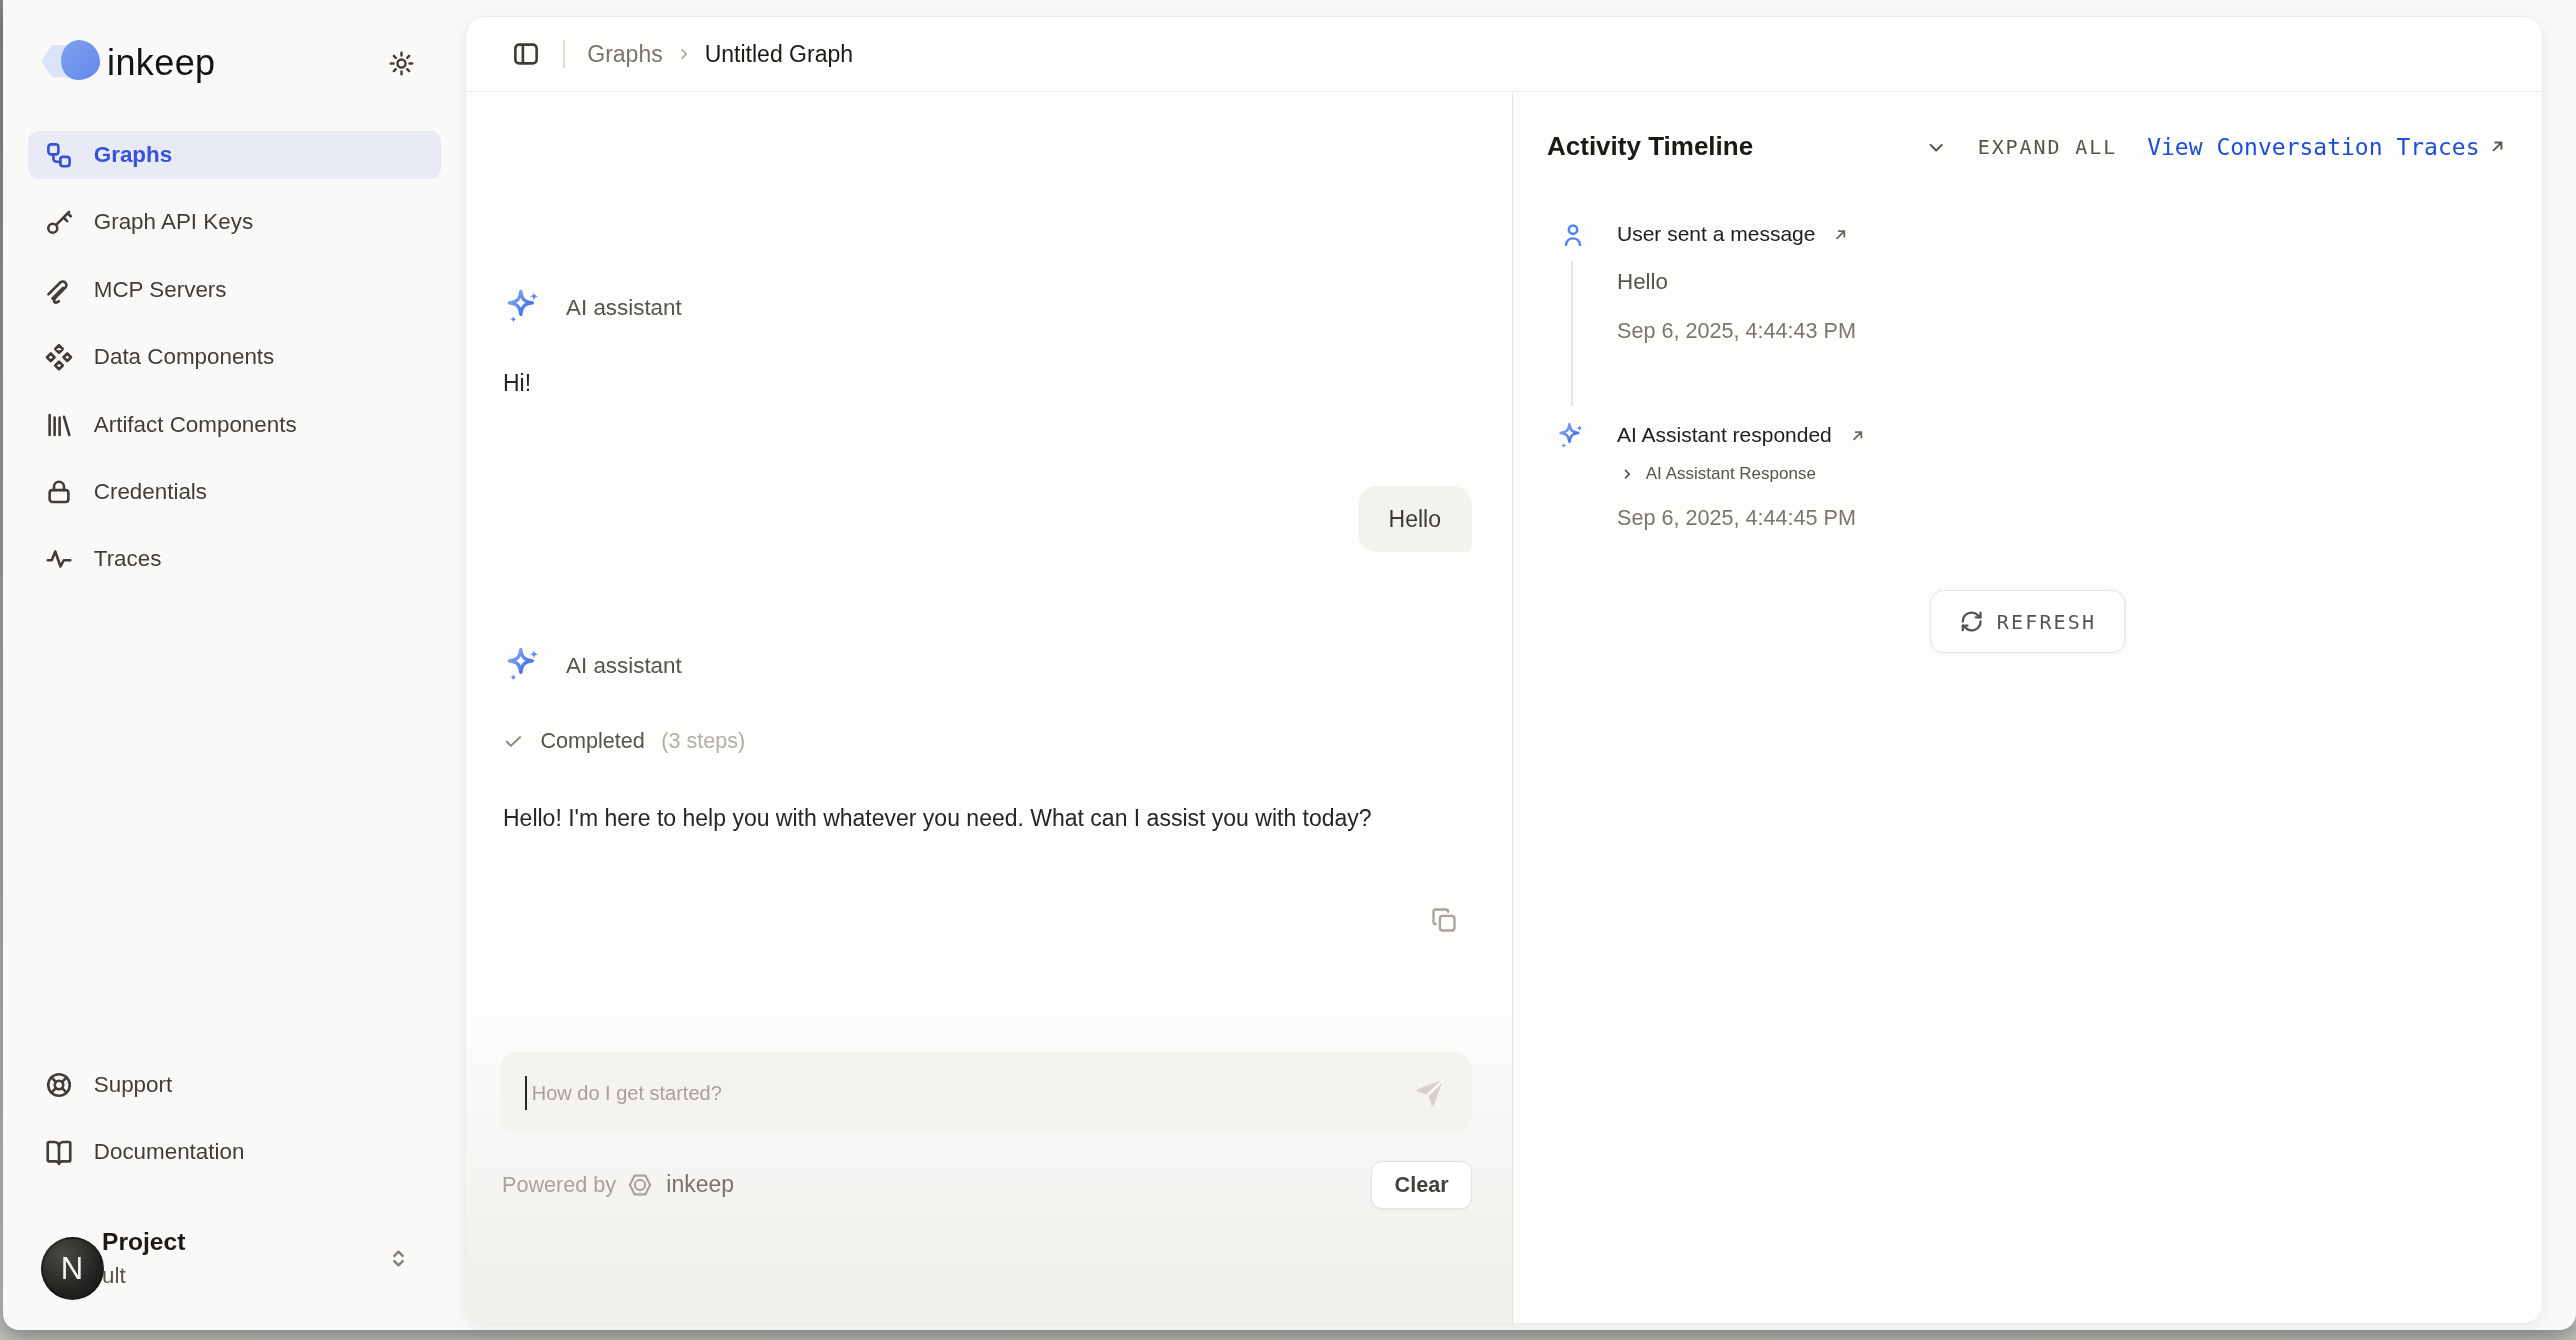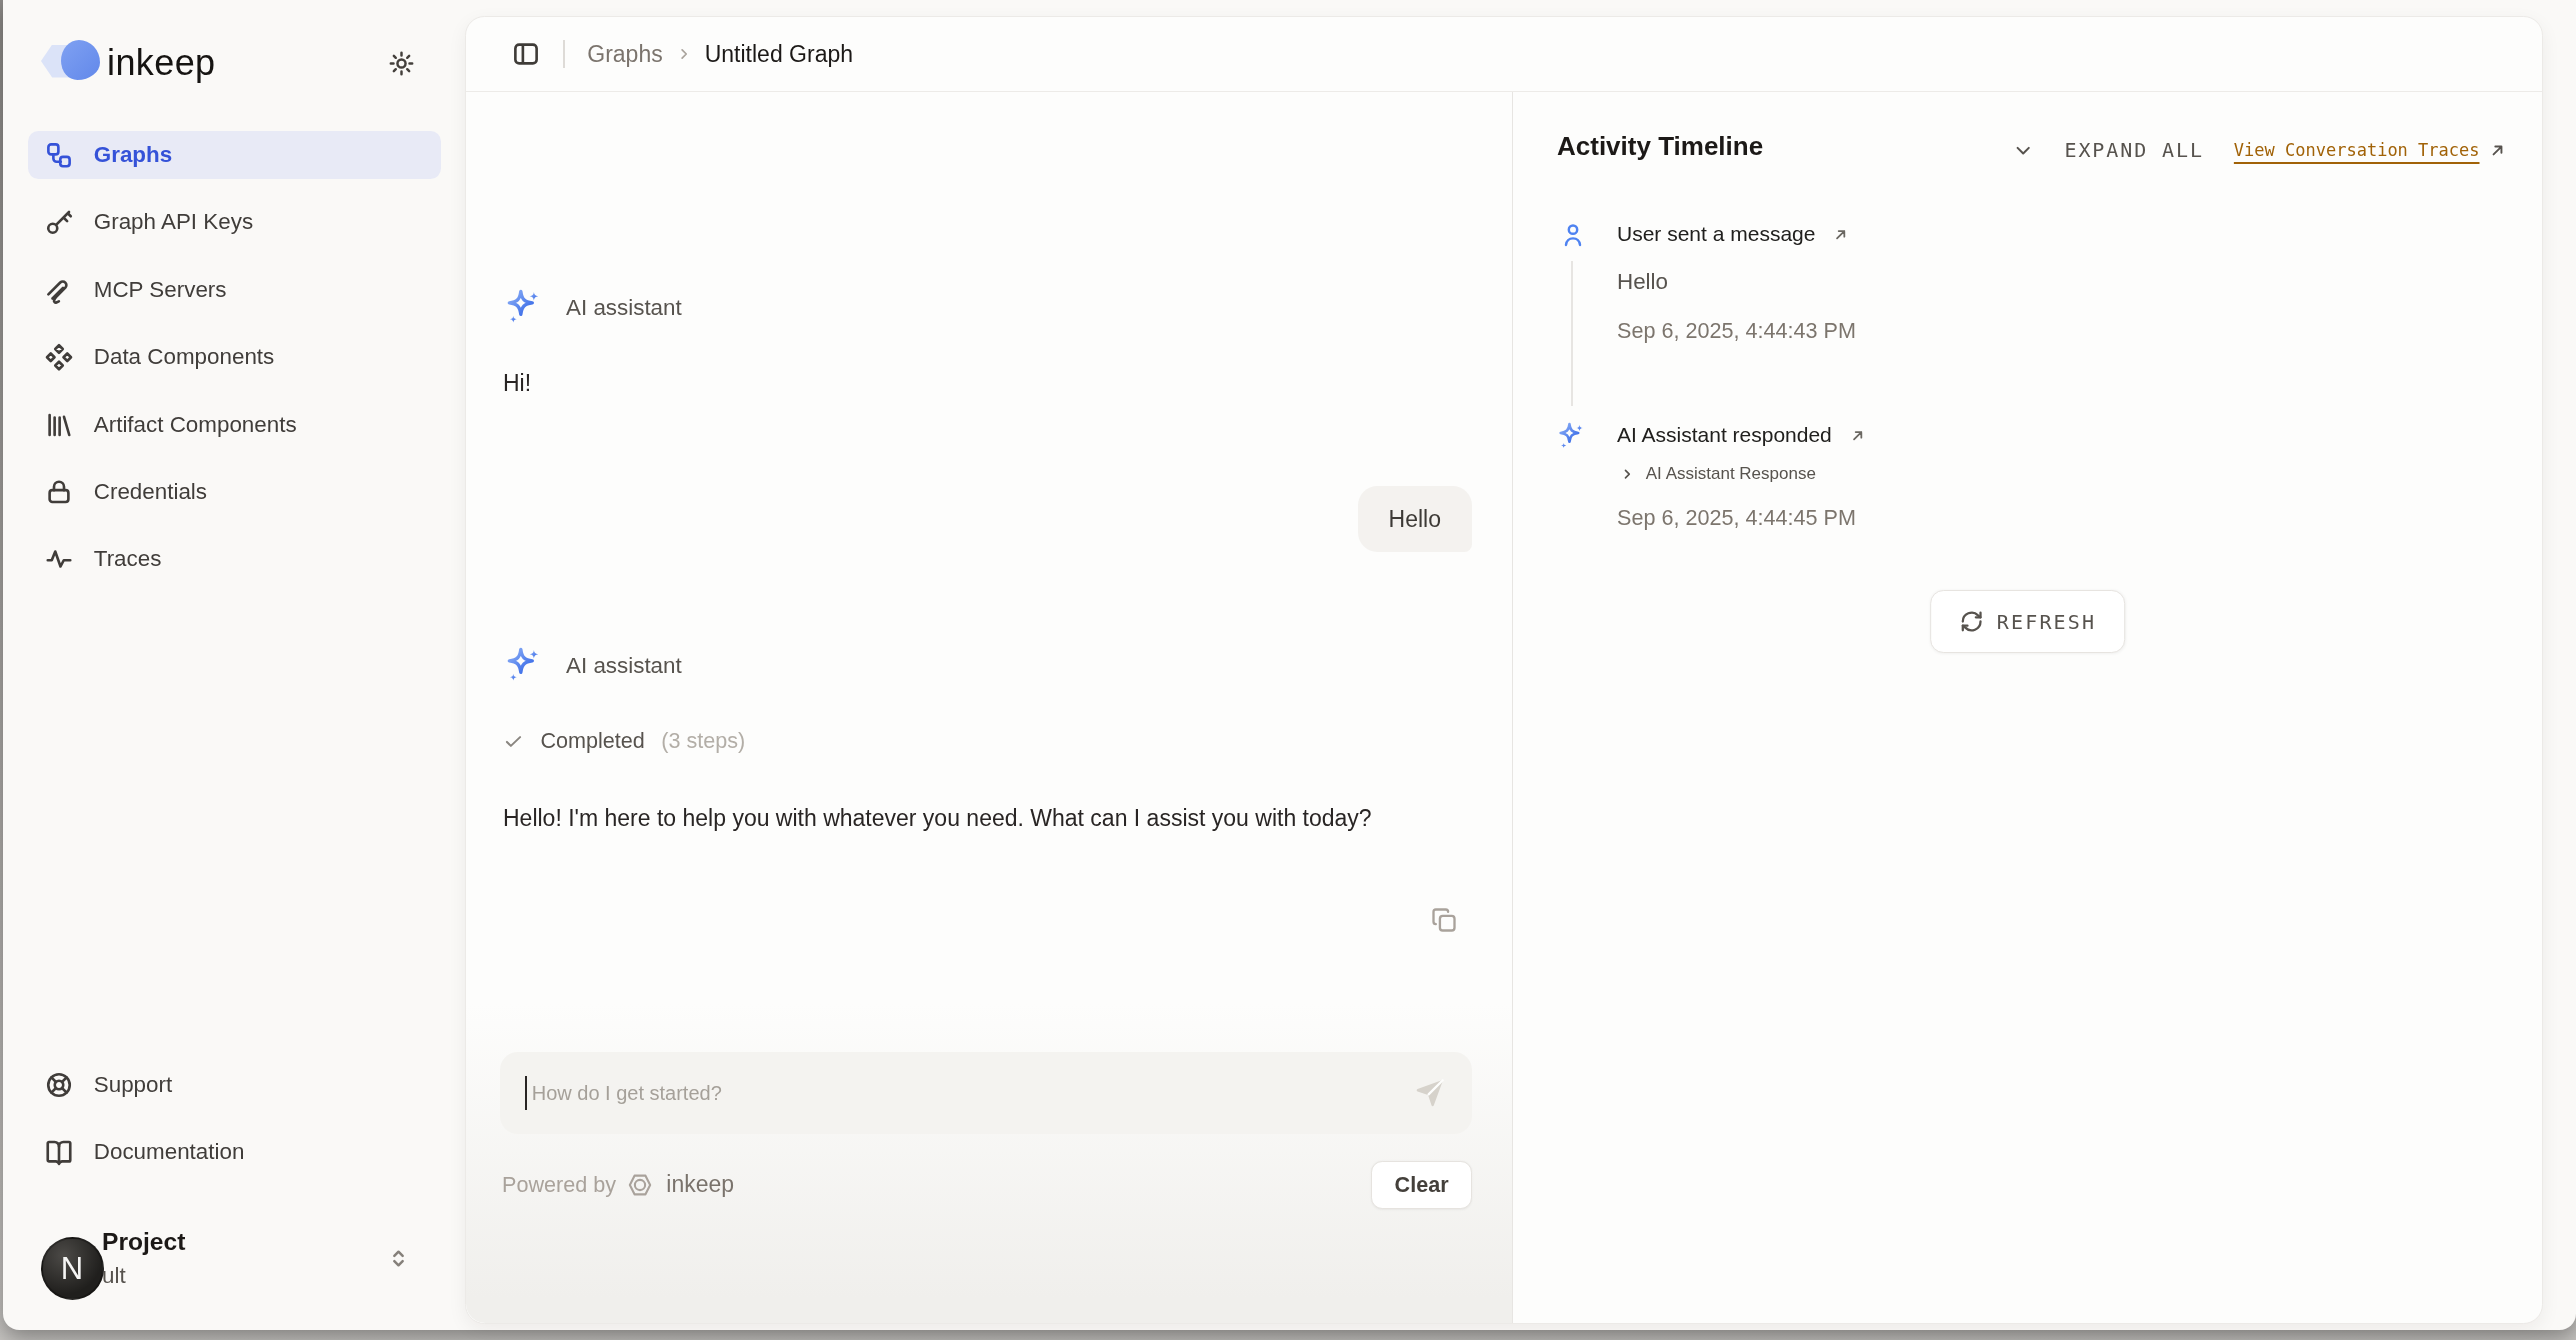--- a/index.html
+++ b/index.html
@@ -65,26 +65,26 @@
   .caret{width:2.2px;height:34px;background:#292524;margin-right:4.5px}
   .chat-input input{flex:1;background:transparent;border:none;outline:none;font-size:20px;color:#292524;font-family:Liberation Sans, sans-serif}
   .chat-input input::placeholder{color:#a5a099}
   .send-btn{flex:0 0 auto;cursor:pointer;display:flex}
   .chat-footer{position:absolute;left:36px;right:40px;top:1068px;height:49px;display:flex;align-items:center;justify-content:space-between}
   .powered{display:flex;align-items:center;gap:10.4px;font-size:21.6px;color:#a9a29b}
   .powered .brand{font-size:23px;color:#7a736c;font-weight:500;margin-left:1.5px}
   .clear-btn{height:48px;padding:0 22.4px;background:#fff;border:1.5px solid #e6e3df;border-radius:11.2px;font-size:21.6px;font-weight:bold;color:#44403b;display:flex;align-items:center;box-shadow:0 0.7px 2.2px rgba(0,0,0,.05);cursor:pointer}
 
   
-  .tl-header{position:absolute;left:44px;right:34px;top:39px;display:flex;align-items:flex-end}
+  .tl-header{position:absolute;left:34px;right:34px;top:39px;display:flex;align-items:center}
   .tl-title{font-size:26px;font-weight:bold;color:var(--ink)}
   .tl-right{margin-left:auto;display:flex;align-items:center;gap:30px}
   .expand-all{font-size:20px;letter-spacing:1.9px;color:var(--muted);cursor:pointer}
   .view-traces{display:flex;align-items:center;gap:7.5px;cursor:pointer}
-  .view-traces .txt{font-size:17px;color:#a16207;text-decoration:underline;text-underline-offset:6px;text-decoration-thickness:1.5px}
+  .view-traces .txt{font-size:23px;color:#1d4ed8;text-underline-offset:6px;text-decoration-thickness:1.5px}
   .tl-icon{position:absolute;color:var(--tl-blue)}
   .tl-event-title{position:absolute;display:flex;align-items:center;gap:16px;font-size:21px;font-weight:500;color:#21201e}
   .tl-line{position:absolute;left:58px;width:1.5px;background:#e7e5e2}
   .tl-body{position:absolute;font-size:22.4px;color:var(--muted)}
   .tl-ts{position:absolute;font-size:21.6px;color:#7c756d}
   .tl-sub{position:absolute;display:flex;align-items:center;gap:10.4px;font-size:17px;color:var(--muted);cursor:pointer}
   .refresh-btn{position:absolute;top:498px;left:50%;transform:translateX(-50%);height:63px;padding:0 28px;display:flex;align-items:center;gap:13px;background:#fff;border:1.5px solid #e7e4e0;border-radius:13.4px;box-shadow:0 0.7px 3px rgba(0,0,0,.05);color:var(--muted);cursor:pointer}
   .refresh-btn .lbl{font-size:20px;letter-spacing:2.2px}
   svg{display:block}
 </style>

